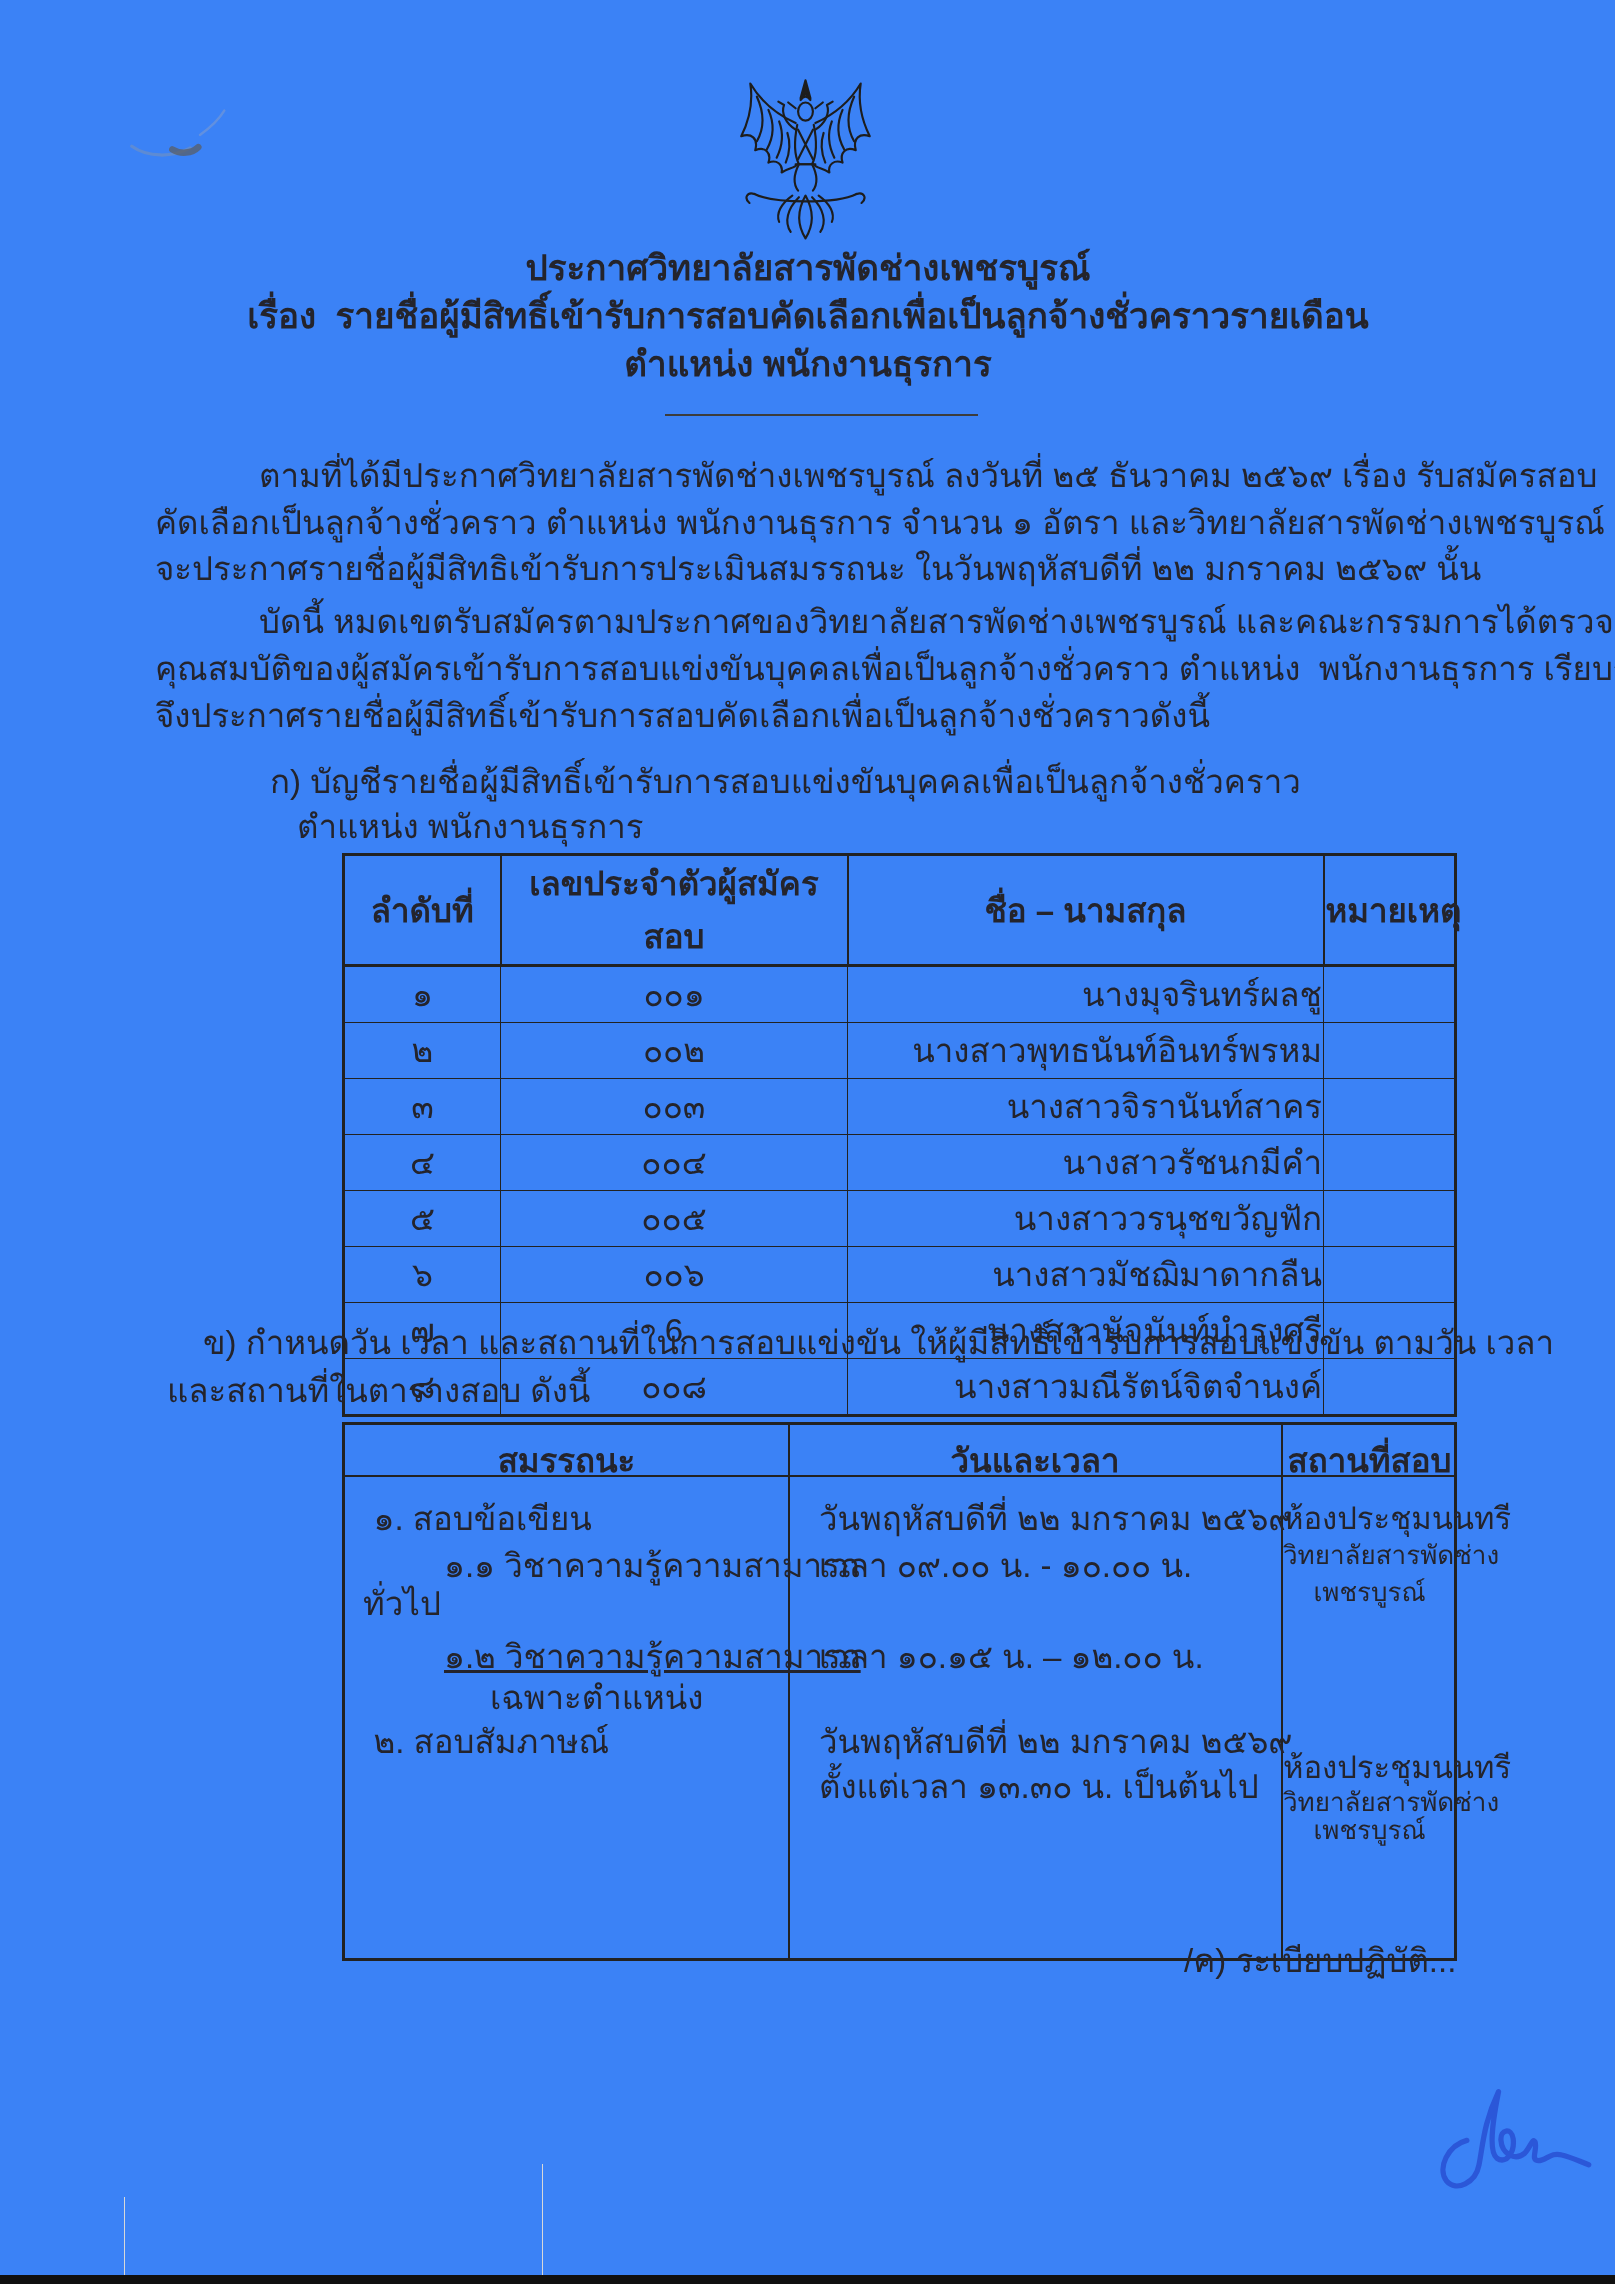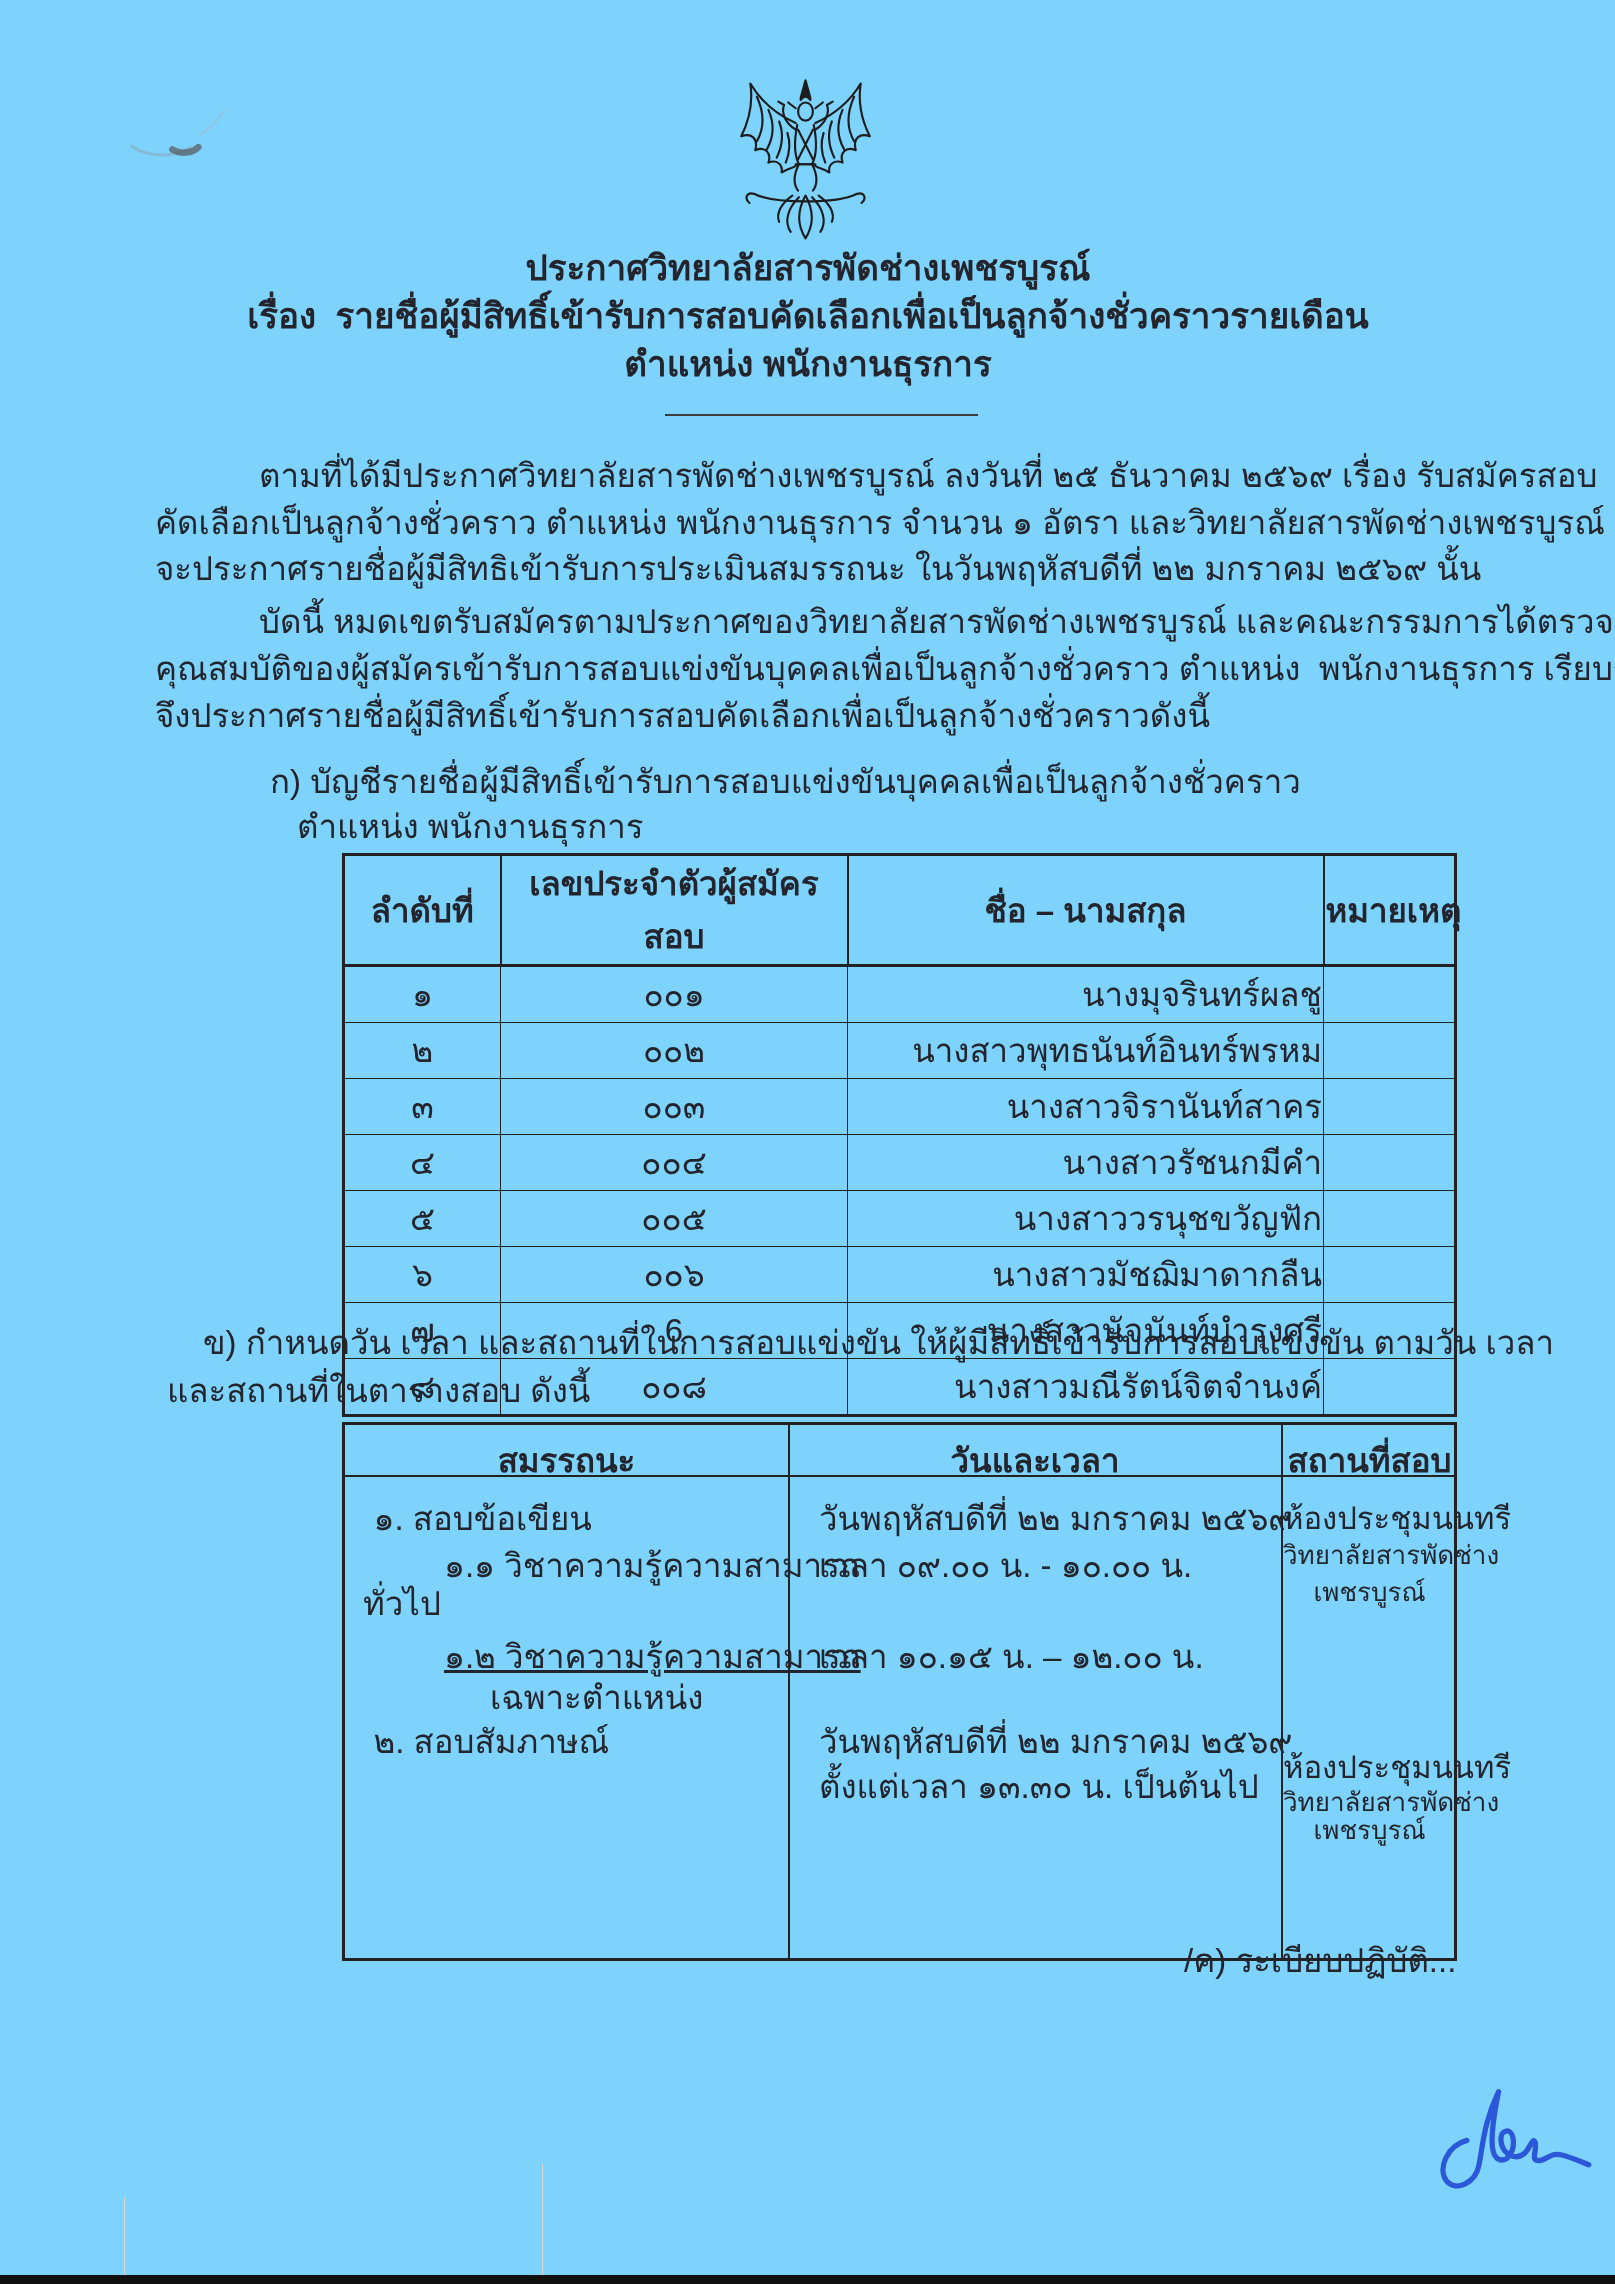--- a/index.html
+++ b/index.html
@@ -1,18 +1,18 @@
 <!DOCTYPE html>
 <html style="font-size:13px"><head>
 <meta charset="utf-8">
 <style>
   html,body { margin:0; padding:0; background:#9a9a9a; }
   .page {
     position:relative; width:1616px; height:2284px; margin:0 auto;
-    background:#7dd3fc; color:#24242c; overflow:hidden;
+    background:#3b82f6; color:#24242c; overflow:hidden;
     font-family:"Liberation Sans", sans-serif;
   }
   .tline { position:absolute; white-space:pre; font-size:33px; line-height:1.2; }
   .bold { font-weight:bold; }
   .centered { left:0; right:0; text-align:center; }
 
   
   .title-sep { position:absolute; left:665px; top:414px; width:313px; height:2.4px; background:#3c3c3c; }
 
   

